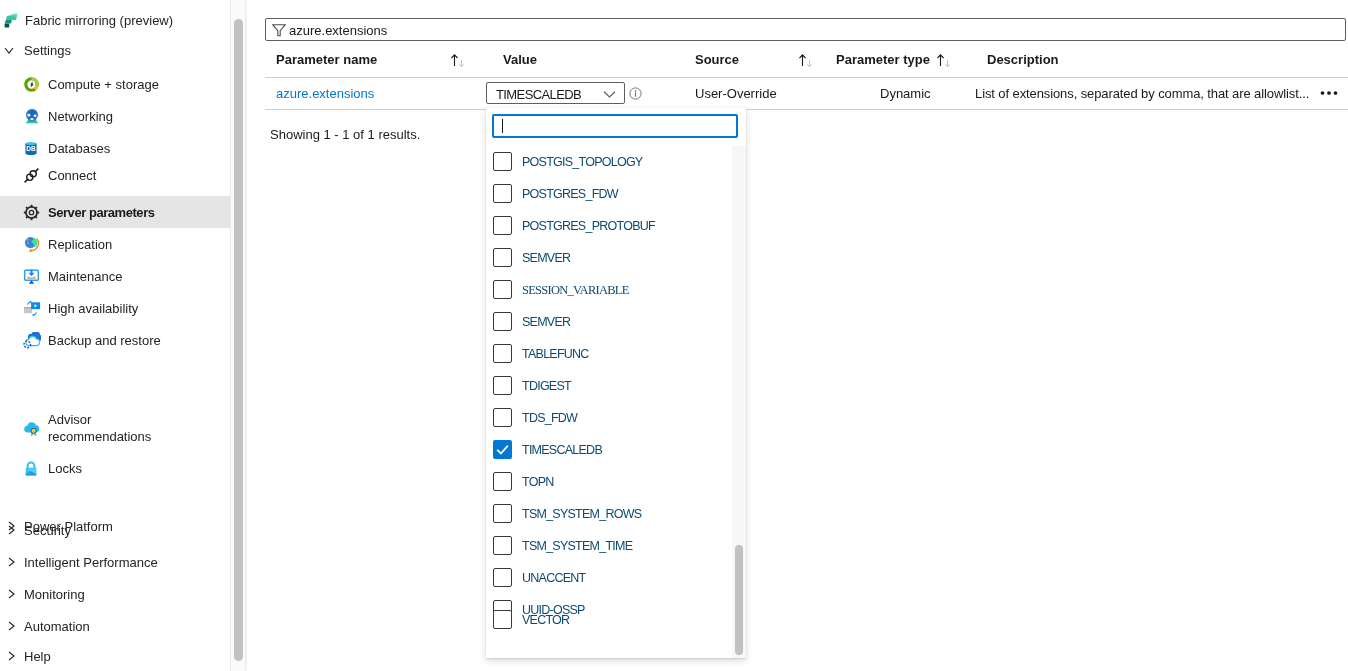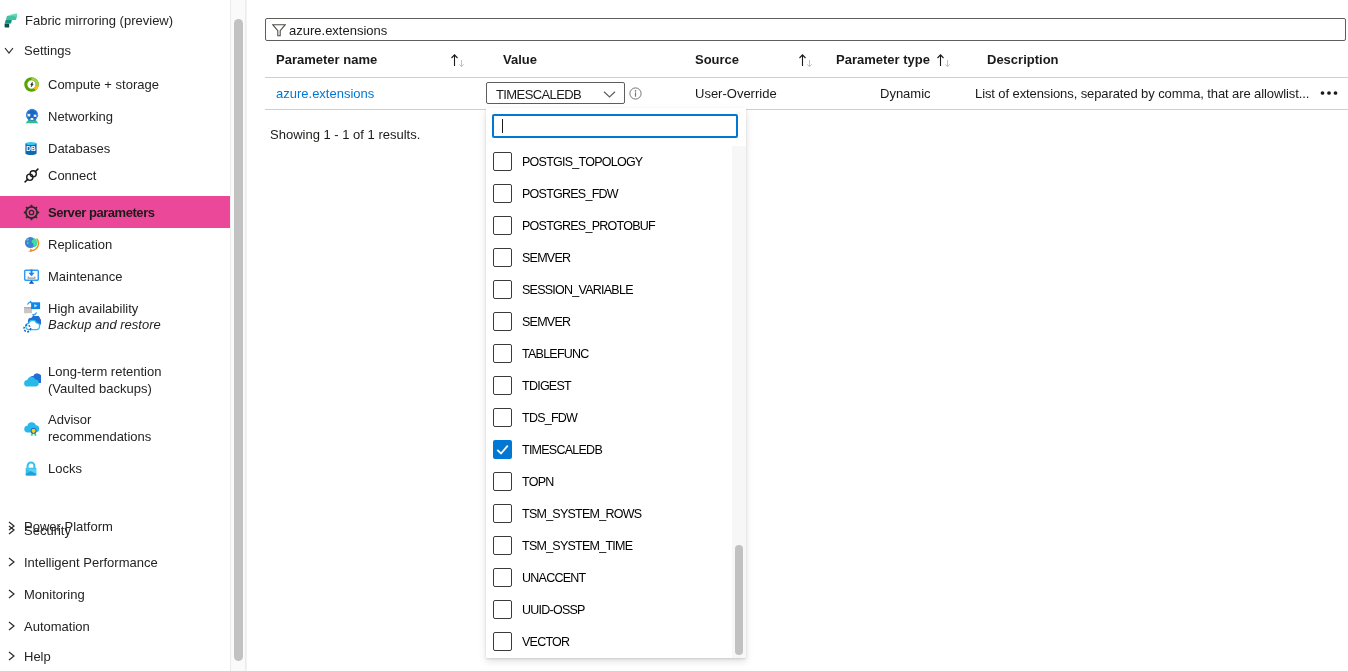--- a/index.html
+++ b/index.html
@@ -7,21 +7,21 @@
     font-family:"Liberation Sans", sans-serif; }
   
   #side { position:absolute; left:0; top:0; width:230px; height:671px; background:#fff; }
   .srow { position:absolute; left:0; width:230px; height:32px; display:flex; align-items:center;
     font-size:13px; color:#242424; }
   .srow .ic { position:absolute; left:23px; width:16px; height:16px; }
   .srow .ic0 { position:absolute; left:3px; width:16px; height:16px; }
   .srow .txt { position:absolute; left:48px; white-space:nowrap; }
   .srow .txt0 { position:absolute; left:24px; white-space:nowrap; }
   .chev { position:absolute; left:5px; top:50%; margin-top:-6px; width:12px; height:12px; }
-  .sel { background:#ec4899; }
+  .sel { background:#e5e5e5; }
   .sel .txt { font-weight:bold; color:#1b1a19; letter-spacing:-0.45px; }
   
   #sbtrack { position:absolute; left:230px; top:0; width:16px; height:671px; background:#fafafa;
     border-left:1px solid #ececec; border-right:1px solid #ececec; }
   #sbthumb { position:absolute; left:234px; top:19px; width:9px; height:642px; background:#c2c2c2; border-radius:4.5px; }
   
   #filterbox { position:absolute; left:265px; top:18px; width:1081px; height:23px;
     border:1px solid #5f5e5c; border-radius:2px; background:#fff; }
   #filterbox span { position:absolute; left:23px; top:4px; font-size:13px; color:#1b1a19; }
   .hline { position:absolute; background:#d1cfcd; height:1px; }
@@ -36,21 +36,21 @@
   
   #panel { position:absolute; left:486px; top:108px; width:260px; height:550px; background:#fff;
     box-shadow:0 3.2px 7.2px rgba(0,0,0,0.132), 0 0.6px 1.8px rgba(0,0,0,0.108); }
   #psearch { position:absolute; left:6px; top:6px; width:246px; height:24px;
     border:2px solid #0078d4; border-radius:2px; background:#fff; }
   #caret { position:absolute; left:8px; top:3px; width:1px; height:14px; background:#1b1a19; }
   .item { position:absolute; left:0; width:246px; height:32px; }
   .cb { position:absolute; left:7px; top:6px; width:19px; height:19px; border:1px solid #3b3a39;
     border-radius:2px; background:#fff; }
   .cbc { position:absolute; left:7px; top:6px; width:19px; height:19px; border-radius:2px; background:#0078d4; }
-  .ilbl { position:absolute; left:36px; top:9px; font-size:12.5px; letter-spacing:-0.75px; color:#000000; white-space:nowrap; }
+  .ilbl { position:absolute; left:36px; top:9px; font-size:12.5px; letter-spacing:-0.75px; color:#0c4a6e; white-space:nowrap; }
   #ptrack { position:absolute; left:246px; top:38px; width:14px; height:512px; background:#f7f7f7; }
   #pthumb { position:absolute; left:3px; top:399px; width:8px; height:110px; background:#c1c1c1; border-radius:4px; }
 </style>
 </head>
 <body>
 <div id="side">
     <div class="srow " style="top: 4px;">
       <span class="ic0"><svg width="16" height="16" viewBox="0 0 16 16">
           <path d="M1.6 11.5 h4.6 v4 H2.6 a1 1 0 0 1-1-1.2 Z" fill="#0e5044"></path>
           <path d="M1.8 11.5 l0.9-3.4 h6.2 l-0.9 3.4 Z" fill="#17917f"></path>
@@ -144,34 +144,27 @@
       <span class="ic"><svg width="18" height="17" viewBox="0 0 18 17">
           <path d="M4.4 4.6 a4.2 4.2 0 0 1 3.6-2.5 l-1-1.1 M7 2.1 l1 0 -0.3 1.2" stroke="#2f9bf4" stroke-width="1.2" fill="none"></path>
           <rect x="1" y="7" width="8" height="6.2" fill="#c9c7c5"></rect>
           <rect x="1" y="7" width="8" height="1.4" fill="#b0aeac"></rect>
           <rect x="8.1" y="2.3" width="9" height="6.8" fill="#1285e8"></rect>
           <path d="M11.3 3.9 l3.2 1.8 -3.2 1.8 Z" fill="#a8f2f4"></path>
           <path d="M13.6 12.4 a4.2 4.2 0 0 1-3.6 2.5 l1 1.1" stroke="#2f9bf4" stroke-width="1.2" fill="none"></path>
         </svg></span>
       <span class="txt">High availability</span>
     </div>
-    <div class="srow " style="top: 308px; font-style: italic;">
+    <div class="srow " style="top: 324px;">
       <span class="ic"><svg width="18" height="17" viewBox="0 0 18 17">
           <path d="M8.3 9 a3.6 3.6 0 0 1 0.3-7.2 a4.5 4.5 0 0 1 8.6 1.3 a3.1 3.1 0 0 1-0.9 5.9 Z" fill="#1f6fd4"></path>
           <path d="M6 13.6 a3.1 3.1 0 0 1-0.3-6.2 a4.1 4.1 0 0 1 7.8-0.5 a3 3 0 0 1-0.5 6.7 Z" fill="#fff" stroke="#29c0f0" stroke-width="1.25"></path>
           <circle cx="4.3" cy="12.4" r="3.3" fill="none" stroke="#1a5fc4" stroke-width="1.5" stroke-dasharray="1.9 1.4"></circle>
         </svg></span>
       <span class="txt">Backup and restore</span>
-    </div>
-    <div class="srow " style="top: 356px; height: 47px;">
-      <span class="ic"><svg width="18" height="17" viewBox="0 0 18 17">
-          <path d="M9.8 11 a3.5 3.5 0 0 1 0.4-7 a4.4 4.4 0 0 1 8.4 1.3 a3.1 3.1 0 0 1-1.2 5.7 Z" fill="#1f6fd4"></path>
-          <path d="M4.6 14.6 a3.3 3.3 0 0 1-0.3-6.6 a4.3 4.3 0 0 1 8.2-0.5 a3.1 3.1 0 0 1-0.5 7.1 Z" fill="#29b9e8"></path>
-        </svg></span>
-      <span class="txt" style="line-height:17px">Long-term retention<br>(Vaulted backups)</span>
     </div>
     <div class="srow " style="top: 404px; height: 47px;">
       <span class="ic"><svg width="17" height="17" viewBox="0 0 17 17">
           <path d="M4.7 12.4 a3.3 3.3 0 0 1-0.3-6.6 a4.4 4.4 0 0 1 8.5-0.6 a3.4 3.4 0 0 1-0.6 7.2 Z" fill="#29b9e8"></path>
           <path d="M9.6 12.6 l-1.2 3 M11.6 12.6 l1.2 3" stroke="#3ec79b" stroke-width="1.7" fill="none"></path>
           <circle cx="10.6" cy="10.8" r="2.9" fill="#1556b8"></circle>
           <circle cx="10.6" cy="10.8" r="2.1" fill="#ffce0a"></circle>
         </svg></span>
       <span class="txt" style="line-height:17px">Advisor<br>recommendations</span>
     </div>
@@ -290,21 +283,21 @@
         <span class="ilbl">POSTGRES_FDW</span>
       </div>
       <div class="item" style="top: 102px;">
         <div class="cb"></div>
         <span class="ilbl">POSTGRES_PROTOBUF</span>
       </div>
       <div class="item" style="top: 134px;">
         <div class="cb"></div>
         <span class="ilbl">SEMVER</span>
       </div>
-      <div class="item" style="top: 166px;">
+      <div class="item" style="top: 166px; font-family: Liberation Serif, serif;">
         <div class="cb"></div>
         <span class="ilbl">SESSION_VARIABLE</span>
       </div>
       <div class="item" style="top: 198px;">
         <div class="cb"></div>
         <span class="ilbl">SEMVER</span>
       </div>
       <div class="item" style="top: 230px;">
         <div class="cb"></div>
         <span class="ilbl">TABLEFUNC</span>
@@ -336,21 +329,21 @@
         <span class="ilbl">TSM_SYSTEM_TIME</span>
       </div>
       <div class="item" style="top: 454px;">
         <div class="cb"></div>
         <span class="ilbl">UNACCENT</span>
       </div>
       <div class="item" style="top: 486px;">
         <div class="cb"></div>
         <span class="ilbl">UUID-OSSP</span>
       </div>
-      <div class="item" style="top: 518px; text-align: center;">
+      <div class="item" style="top: 496px; text-align: center;">
         <div class="cb"></div>
         <span class="ilbl">VECTOR</span>
       </div>
     </div>
   <div id="ptrack">
       <div id="pthumb"></div>
     </div>
 </div>
 
 </body></html>

